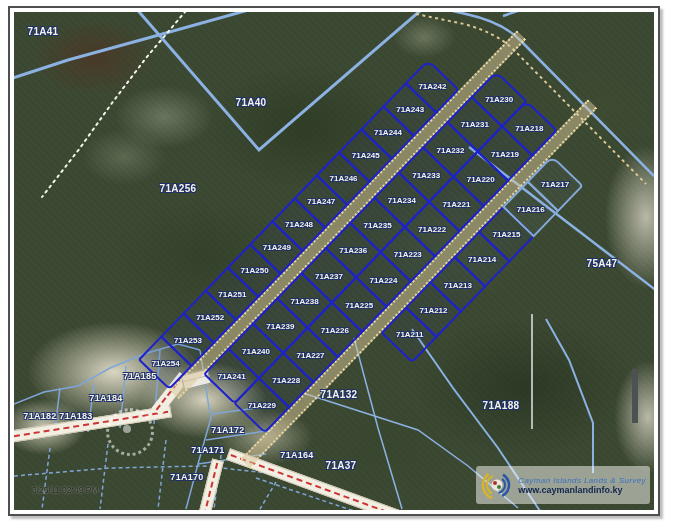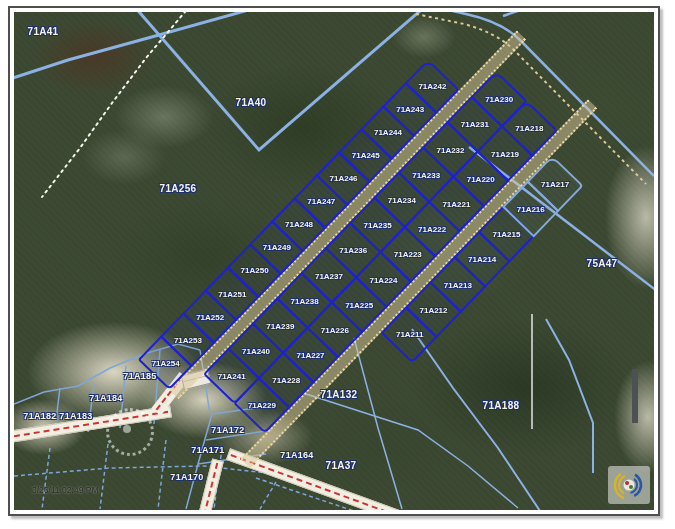--- a/index.html
+++ b/index.html
@@ -296,20 +296,24 @@
     <div class="logo">
       <svg width="34" height="34" viewBox="0 0 34 34">
         <circle cx="17" cy="17" r="14" fill="none" stroke="#d8b427" stroke-width="2.5" stroke-dasharray="30 60" transform="rotate(110 17 17)"></circle>
         <circle cx="17" cy="17" r="10" fill="none" stroke="#d8b427" stroke-width="2" stroke-dasharray="22 42" transform="rotate(120 17 17)"></circle>
         <circle cx="17" cy="17" r="12" fill="none" stroke="#2a56a8" stroke-width="2.5" stroke-dasharray="26 50" transform="rotate(-60 17 17)"></circle>
         <circle cx="17" cy="17" r="8" fill="none" stroke="#2a56a8" stroke-width="2" stroke-dasharray="18 33" transform="rotate(-50 17 17)"></circle>
         <circle cx="17" cy="17" r="5.5" fill="#ece8dc"></circle>
         <circle cx="15" cy="15" r="2" fill="#b03030"></circle>
         <circle cx="19" cy="19" r="2" fill="#3c7a3c"></circle>
       </svg>
+      <div class="logo-texts">
+        <span class="logo-org">Cayman Islands Lands &amp; Survey</span>
+        <span class="logo-url">www.caymanlandinfo.ky</span>
+      </div>
     </div>
 
   <span class="plabel big" style="left: 29px; top: 19px;">71A41</span>
       <span class="plabel big" style="left: 237px; top: 90px;">71A40</span>
       <span class="plabel big" style="left: 146px; top: 176px; padding-left: 36px;">71A256</span>
       <span class="plabel big" style="left: 588px; top: 251px;">75A47</span>
       <span class="plabel big" style="left: 487px; top: 393px;">71A188</span>
       <span class="plabel big" style="left: 327px; top: 453px;">71A37</span>
       <span class="plabel big" style="left: 325px; top: 382px;">71A132</span>
       <span class="plabel" style="left: 126px; top: 364px;">71A185</span>

